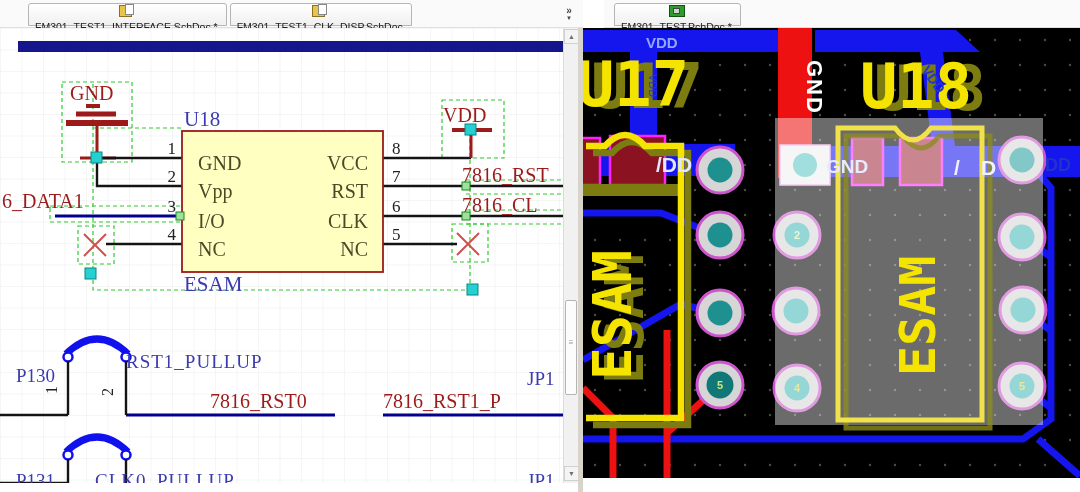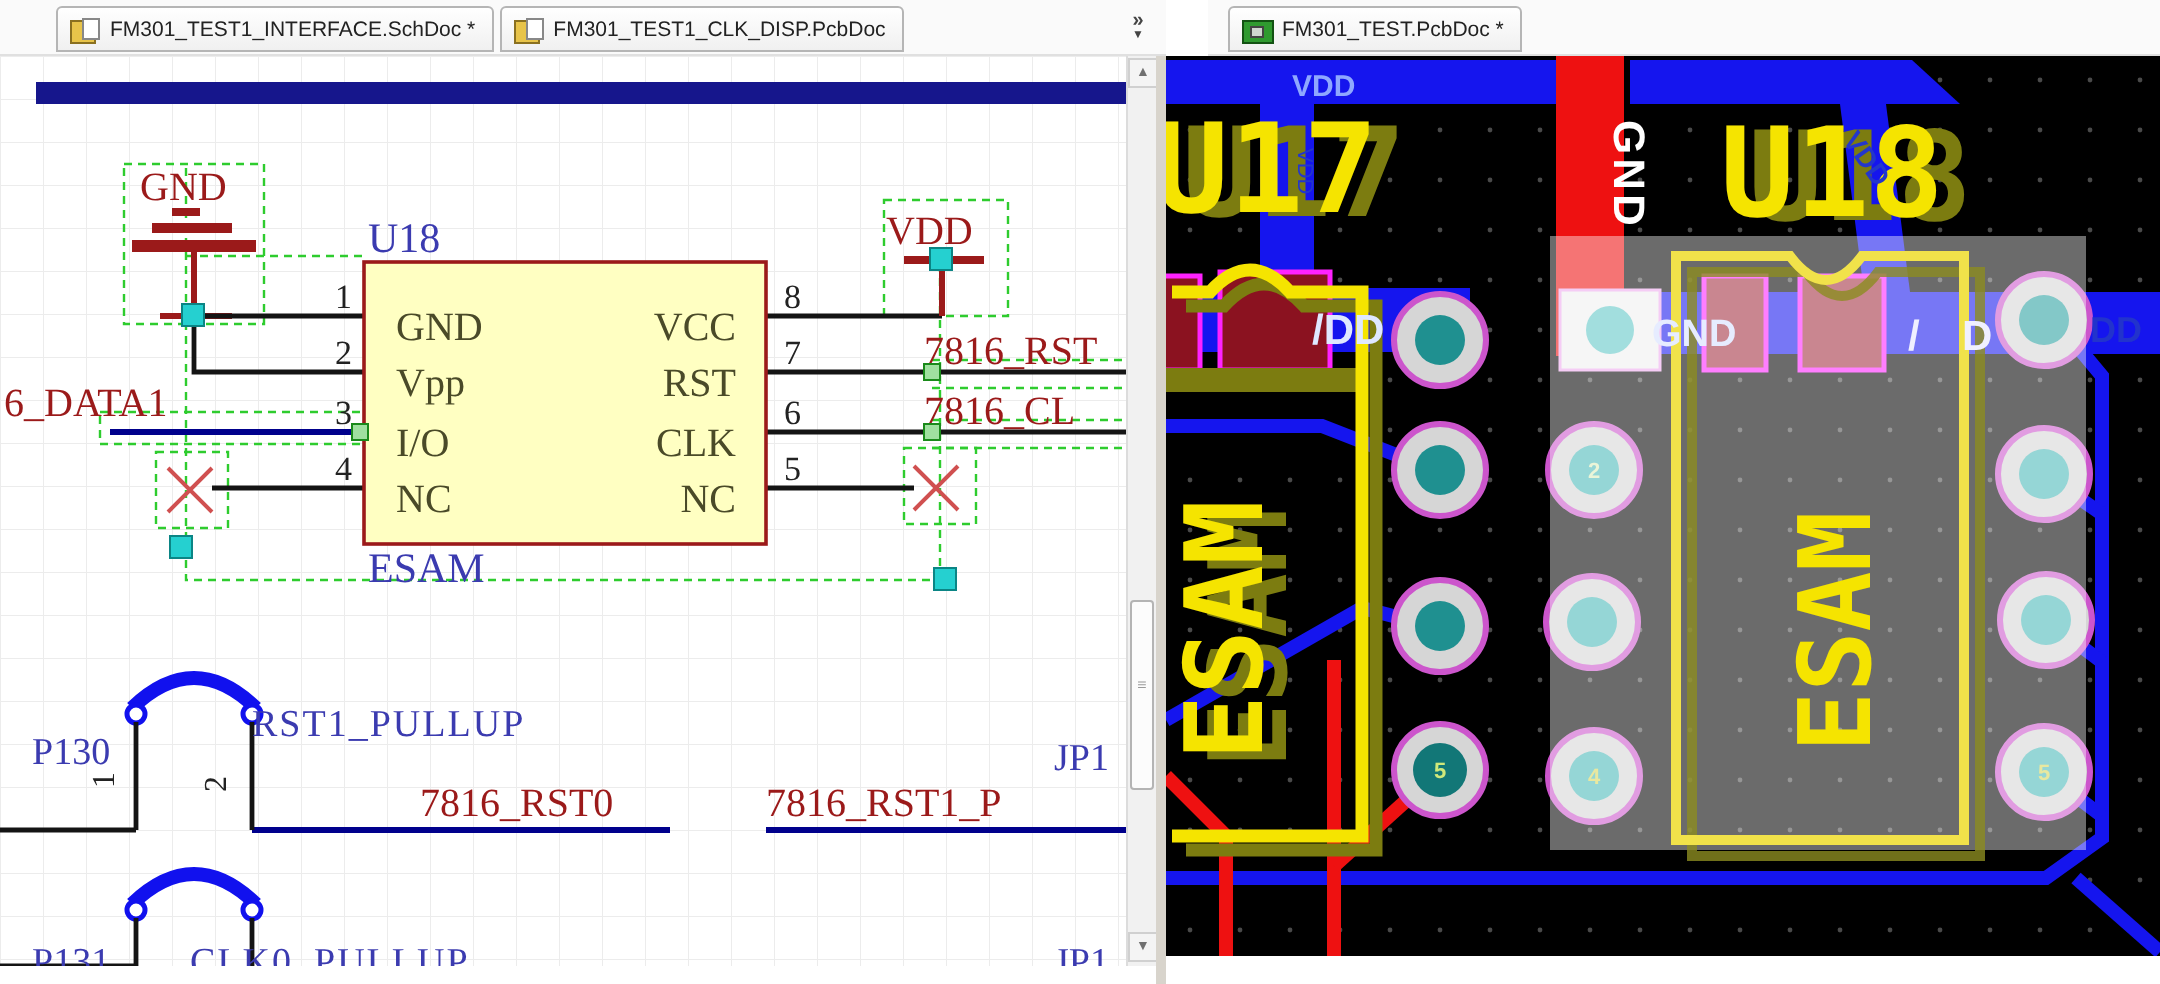--- a/index.html
+++ b/index.html
@@ -6,21 +6,21 @@
   #stage{position:relative;width:1080px;height:492px;background:#ffffff;overflow:hidden;
          font-family:"Liberation Sans", sans-serif;}
   
   .tabbar{position:absolute;top:0;height:28px;background:#fafafa;border-bottom:1px solid #e0e0e0;
           display:flex;align-items:flex-end;box-sizing:border-box;}
   #tabbar-left{left:0;width:583px;padding-left:28px;}
   #tabbar-right{left:604px;width:497px;padding-left:10px;}
   .tab{display:flex;align-items:center;gap:5px;height:23px;margin-bottom:1px;margin-right:3px;
        padding:0 8px 0 6px;background:linear-gradient(#ffffff,#f0f0f0);
        border:1px solid #b5b5b5;border-radius:3px 3px 0 0;font-size:10.5px;color:#222;
-       white-space:nowrap;box-sizing:border-box;}
+       white-space:nowrap;box-sizing:border-box;flex-direction:column;}
   .doc-icon{width:15px;height:12px;position:relative;flex:0 0 auto;}
   .doc-icon .back{position:absolute;left:0;top:1px;width:11px;height:10px;background:#e8c44a;border:1px solid #8a7020;}
   .doc-icon .sheet{position:absolute;right:0;top:0;width:7px;height:9px;background:#fff;border:1px solid #888;}
   .pcb-icon{width:15px;height:12px;position:relative;flex:0 0 auto;}
   .pcb-icon .board{position:absolute;left:0;top:1px;width:14px;height:10px;background:#2f9a2f;border:1px solid #135213;}
   .pcb-icon .chip{position:absolute;left:4px;top:4px;width:5px;height:4px;background:#cfd6cf;border:1px solid #444;}
   .overflow-btn{position:absolute;left:561px;top:3px;width:16px;height:22px;display:flex;flex-direction:column;
        align-items:center;justify-content:center;color:#444;cursor:pointer;}
   .overflow-btn .chev{font-size:10px;font-weight:bold;line-height:9px;}
   .overflow-btn .arr{font-size:6px;line-height:7px;}
@@ -50,21 +50,21 @@
           <span class="back"></span>
           <span class="sheet"></span>
         </span>
       <span>FM301_TEST1_INTERFACE.SchDoc *</span>
     </div>
     <div class="tab">
       <span class="doc-icon">
           <span class="back"></span>
           <span class="sheet"></span>
         </span>
-      <span>FM301_TEST1_CLK_DISP.PcbDoc</span>
+      <span>FM301_TEST1_CLK_DISP.SchDoc</span>
     </div>
     <div class="overflow-btn">
       <span class="chev">»</span>
       <span class="arr">▼</span>
     </div>
   </div>
 
   <div class="tabbar" id="tabbar-right">
     <div class="tab">
       <span class="pcb-icon">

